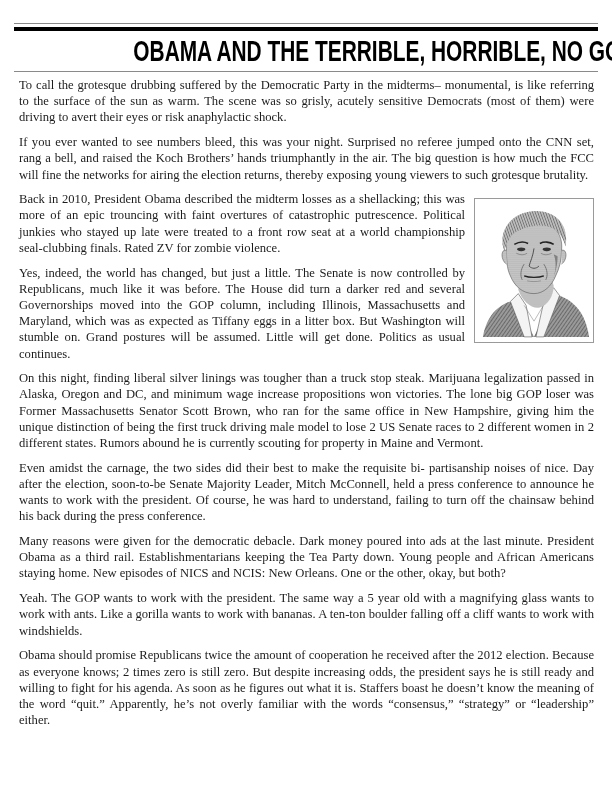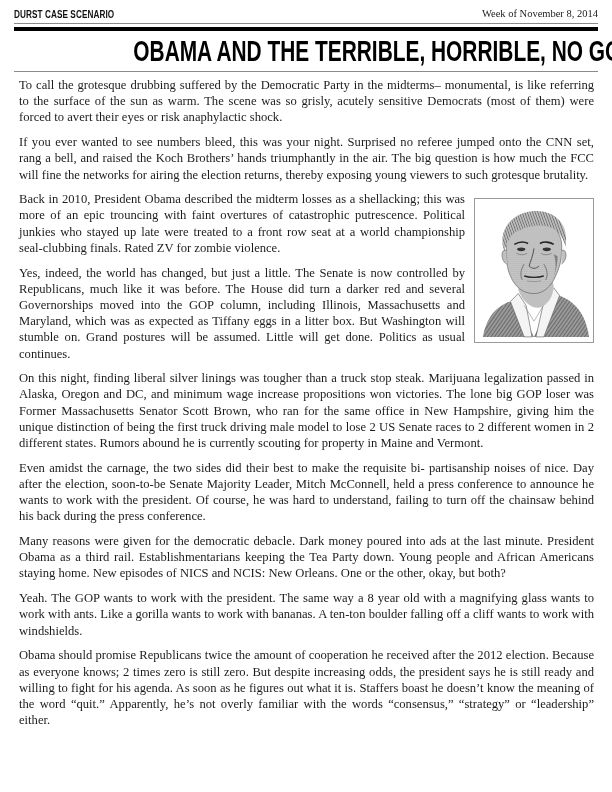--- a/index.html
+++ b/index.html
@@ -120,36 +120,32 @@
       display: block;
       width: 100%;
       height: 100%;
     }
   </style>
 </head>
 <body>
 
 <div class="page">
 
-  <div class="masthead">
-    <div class="masthead-name">DURST CASE SCENARIO</div>
-    <div class="masthead-date">Week of November 8, 2014</div>
-  </div>
 
   <div class="rule-thin-top"></div>
   <div class="rule-thick"></div>
 
   <h1 class="headline" style="margin:0;">
     <span>OBAMA AND THE TERRIBLE, HORRIBLE, NO GOOD, VERY BAD DAY</span>
   </h1>
 
   <div class="rule-thin-bottom"></div>
 
   <div class="article">
-    <p>To call the grotesque drubbing suffered by the Democratic Party in the midterms– monumental, is like referring to the surface of the sun as warm. The scene was so grisly, acutely sensitive Democrats (most of them) were forced to avert their eyes or risk anaphylactic shock.</p>
+    <p>To call the grotesque drubbing suffered by the Democratic Party in the midterms– monumental, is like referring to the surface of the sun as warm. The scene was so grisly, acutely sensitive Democrats (most of them) were driving to avert their eyes or risk anaphylactic shock.</p>
     <p>If you ever wanted to see numbers bleed, this was your night. Surprised no referee jumped onto the CNN set, rang a bell, and raised the Koch Brothers’ hands triumphantly in the air. The big question is how much the FCC will fine the networks for airing the election returns, thereby exposing young viewers to such grotesque brutality.</p>
 
     <div class="portrait">
       <svg viewBox="0 0 120 145" xmlns="http://www.w3.org/2000/svg">
         <defs>
           <pattern id="stip" width="2" height="2" patternUnits="userSpaceOnUse">
             <rect width="2" height="2" fill="#d8d8d8"></rect>
             <circle cx="1" cy="1" r="0.55" fill="#6a6a6a"></circle>
           </pattern>
           <pattern id="stipDark" width="2" height="2" patternUnits="userSpaceOnUse">
@@ -201,17 +197,17 @@
 
         <path d="M80 56 C 84 66, 82 80, 74 90 C 80 82, 84 70, 84 58 Z" fill="url(#stipDark)" opacity="0.6"></path>
       </svg>
     </div>
 
     <p>Back in 2010, President Obama described the midterm losses as a shellacking; this was more of an epic trouncing with faint overtures of catastrophic putrescence. Political junkies who stayed up late were treated to a front row seat at a world championship seal-clubbing finals. Rated ZV for zombie violence.</p>
     <p>Yes, indeed, the world has changed, but just a little. The Senate is now controlled by Republicans, much like it was before. The House did turn a darker red and several Governorships moved into the GOP column, including Illinois, Massachusetts and Maryland, which was as expected as Tiffany eggs in a litter box. But Washington will stumble on. Grand postures will be assumed. Little will get done. Politics as usual continues.</p>
     <p>On this night, finding liberal silver linings was tougher than a truck stop steak. Marijuana legalization passed in Alaska, Oregon and DC, and minimum wage increase propositions won victories. The lone big GOP loser was Former Massachusetts Senator Scott Brown, who ran for the same office in New Hampshire, giving him the unique distinction of being the first truck driving male model to lose 2 US Senate races to 2 different women in 2 different states. Rumors abound he is currently scouting for property in Maine and Vermont.</p>
     <p>Even amidst the carnage, the two sides did their best to make the requisite bi- partisanship noises of nice. Day after the election, soon-to-be Senate Majority Leader, Mitch McConnell, held a press conference to announce he wants to work with the president. Of course, he was hard to understand, failing to turn off the chainsaw behind his back during the press conference.</p>
     <p>Many reasons were given for the democratic debacle. Dark money poured into ads at the last minute. President Obama as a third rail. Establishmentarians keeping the Tea Party down. Young people and African Americans staying home. New episodes of NICS and NCIS: New Orleans. One or the other, okay, but both?</p>
-    <p>Yeah. The GOP wants to work with the president. The same way a 8 year old with a magnifying glass wants to work with ants. Like a gorilla wants to work with bananas. A ten-ton boulder falling off a cliff wants to work with windshields.</p>
+    <p>Yeah. The GOP wants to work with the president. The same way a 5 year old with a magnifying glass wants to work with ants. Like a gorilla wants to work with bananas. A ten-ton boulder falling off a cliff wants to work with windshields.</p>
     <p>Obama should promise Republicans twice the amount of cooperation he received after the 2012 election. Because as everyone knows; 2 times zero is still zero. But despite increasing odds, the president says he is still ready and willing to fight for his agenda. As soon as he figures out what it is. Staffers boast he doesn’t know the meaning of the word “quit.” Apparently, he’s not overly familiar with the words “consensus,” “strategy” or “leadership” either.</p>
   </div>
 
 </div>
 
 </body></html>

